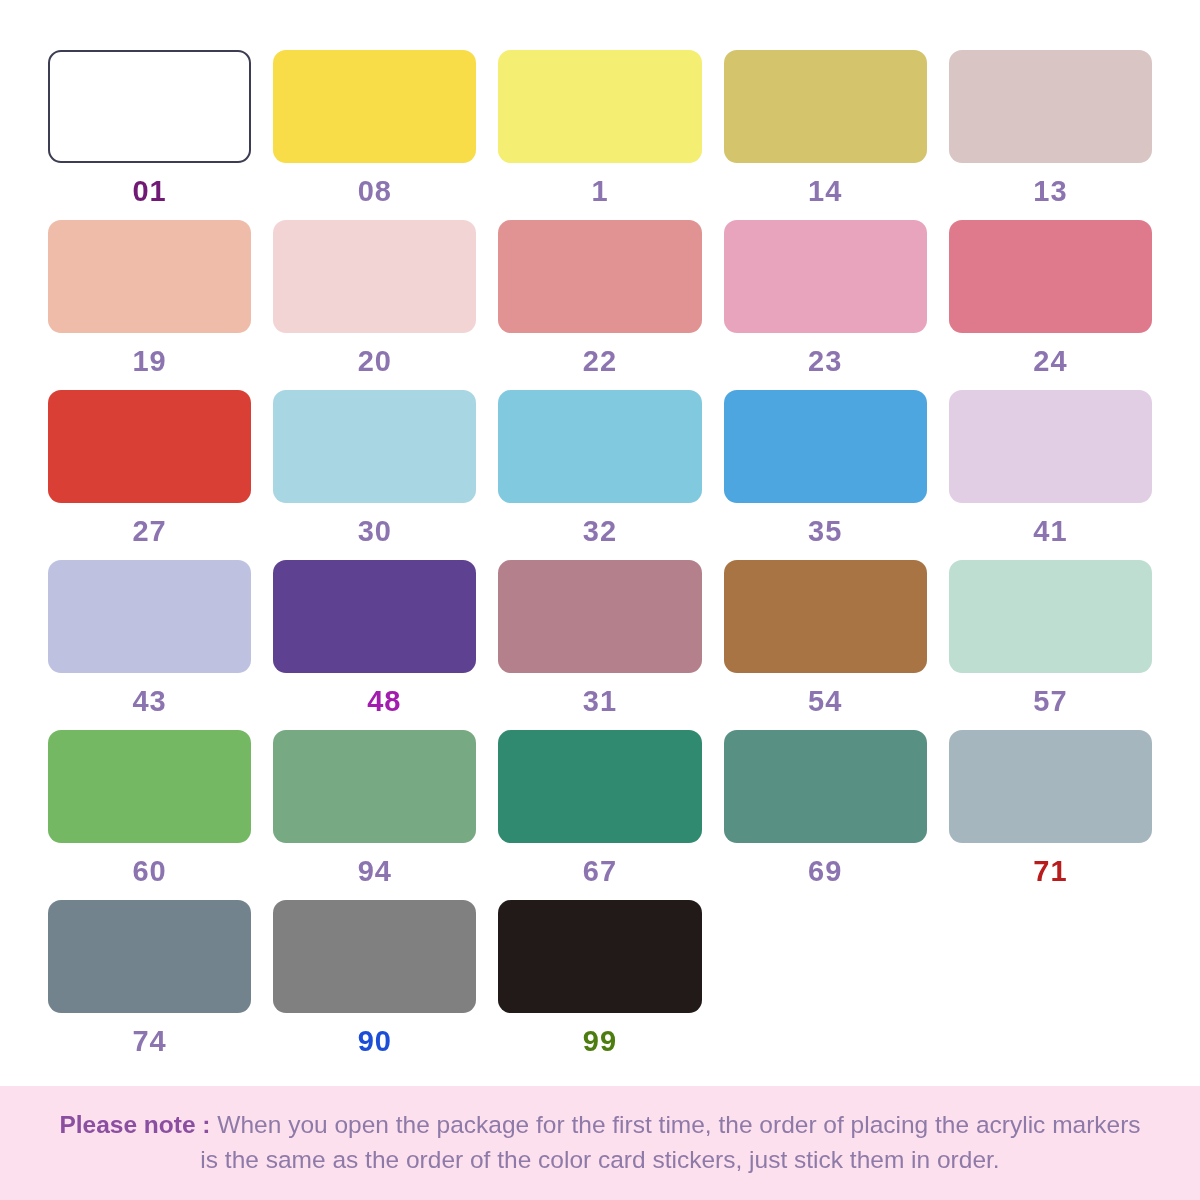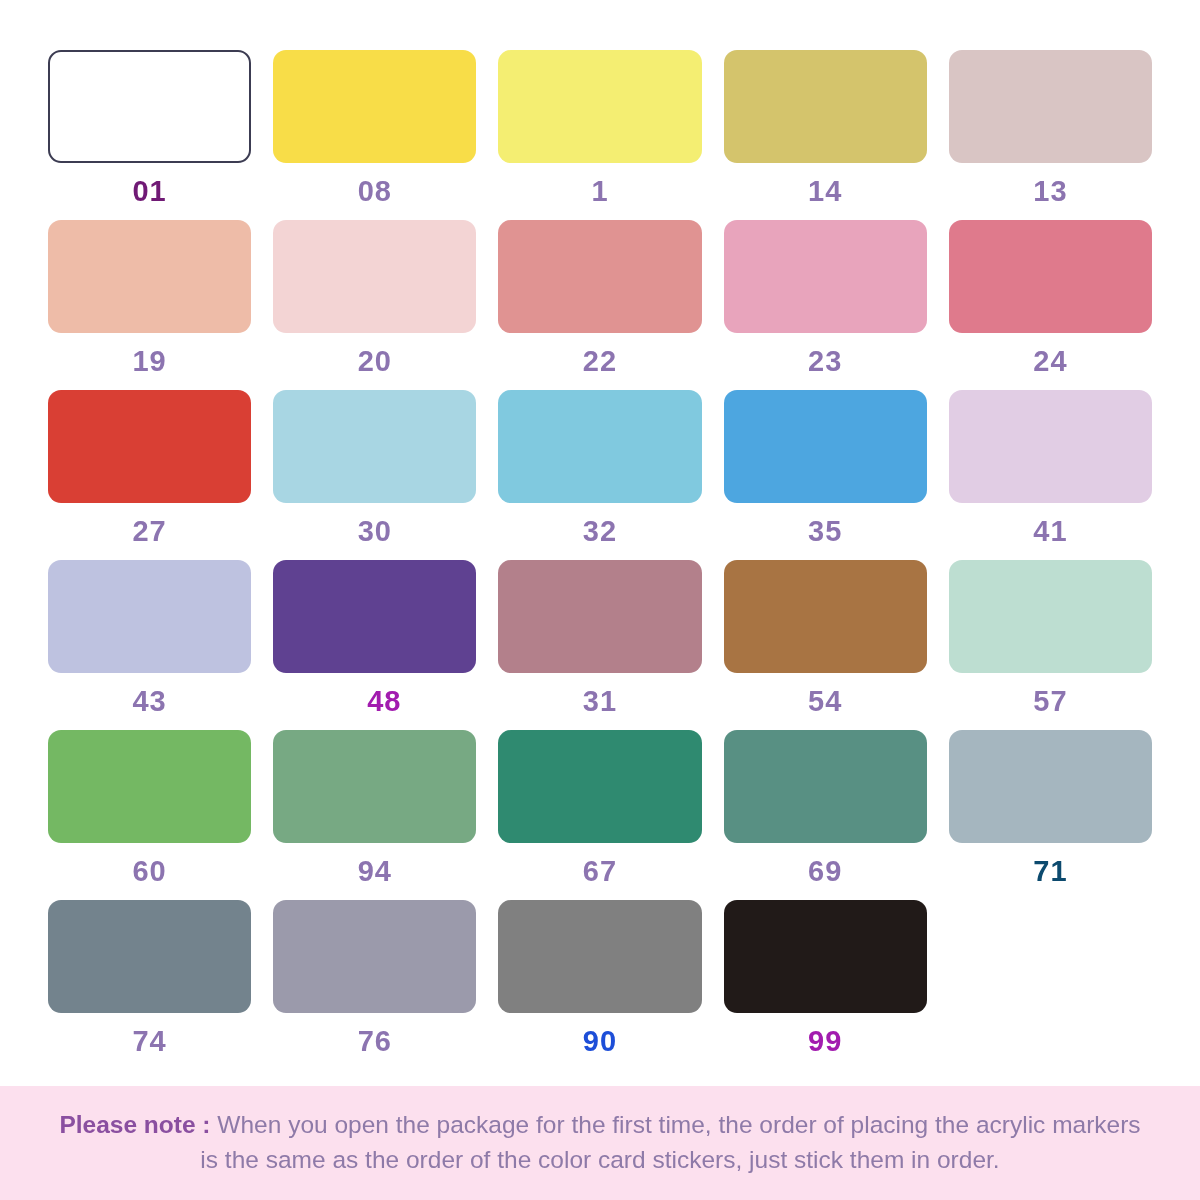--- a/index.html
+++ b/index.html
@@ -184,37 +184,33 @@
       <div class="swatch-cell">
         <div class="swatch-chip" style="background: rgb(47, 138, 112);"></div>
         <div class="swatch-label" style="color: rgb(140, 116, 176);">67</div>
       </div>
       <div class="swatch-cell">
         <div class="swatch-chip" style="background: rgb(88, 144, 131);"></div>
         <div class="swatch-label" style="color: rgb(140, 116, 176);">69</div>
       </div>
       <div class="swatch-cell">
         <div class="swatch-chip" style="background: rgb(165, 182, 191);"></div>
-        <div class="swatch-label" style="color: #0c4a6e;">71</div>
+        <div class="swatch-label" style="color: #b91c1c;">71</div>
       </div>
       <div class="swatch-cell">
         <div class="swatch-chip" style="background: rgb(115, 131, 141);"></div>
         <div class="swatch-label" style="color: rgb(140, 116, 176);">74</div>
       </div>
       <div class="swatch-cell">
-        <div class="swatch-chip" style="background: rgb(155, 154, 171);"></div>
-        <div class="swatch-label" style="color: rgb(140, 116, 176);">76</div>
-      </div>
-      <div class="swatch-cell">
         <div class="swatch-chip" style="background: rgb(128, 128, 128);"></div>
         <div class="swatch-label" style="color: #1d4ed8;">90</div>
       </div>
       <div class="swatch-cell">
         <div class="swatch-chip" style="background: rgb(33, 26, 24);"></div>
-        <div class="swatch-label" style="color: #a21caf;">99</div>
+        <div class="swatch-label" style="color: #4d7c0f;">99</div>
       </div>
     </div>
 
   <div class="note-bar" style="background: rgb(252, 224, 238);">
     <div class="note-text" style="color: rgb(142, 122, 168);">
       <span class="note-strong" style="color: rgb(138, 79, 160);">Please note :</span><span> When you open the package for the first time, the order of placing the acrylic markers is the same as the order of the color card stickers, just stick them in order.</span>
     </div>
   </div>
 
 </div>

